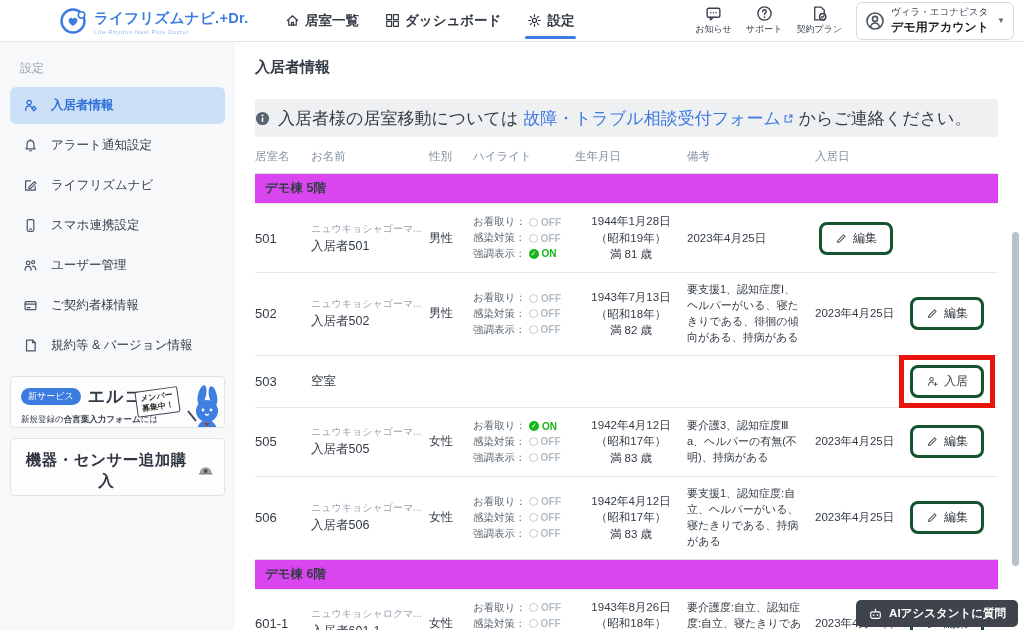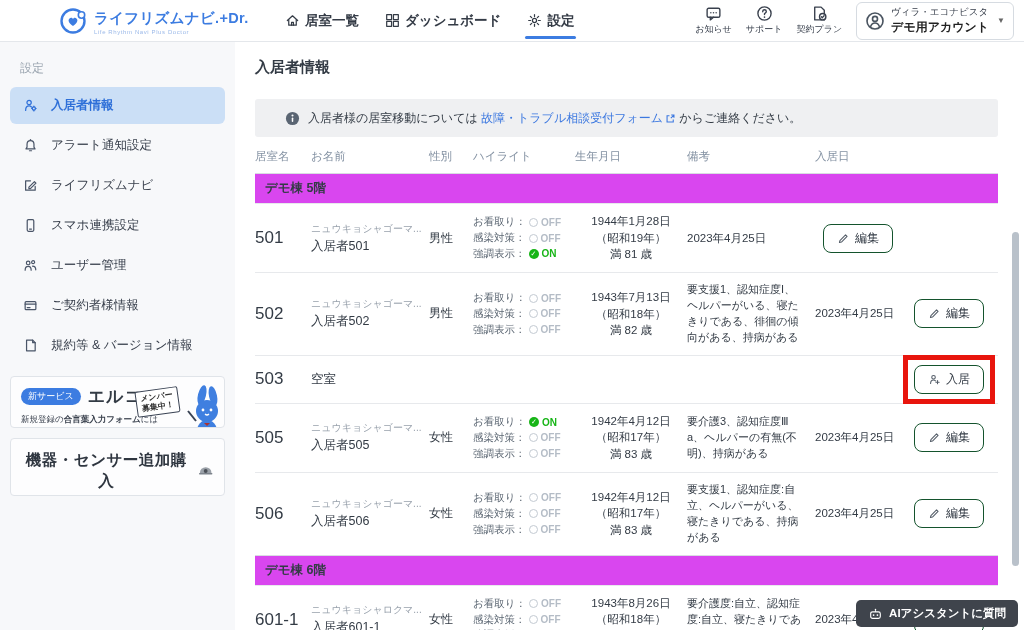--- a/index.html
+++ b/index.html
@@ -54,43 +54,43 @@
           line-height:1.25; text-align:center; white-space:pre-line; }
   .banner2 { height:58px; margin-top:10px; text-align:center; }
   .b2-title { font-size:15.5px; font-weight:bold; color:#2f3640; display:flex; align-items:center;
               justify-content:center; gap:5px; margin-top:3px; letter-spacing:.5px; }
 
   
   .main { position:absolute; top:42px; left:235px; right:0; bottom:0; background:#fff;
           padding:16px 26px 0 20px; overflow:hidden; }
   .page-title { font-size:15px; font-weight:bold; color:#333b45; }
   .notice { margin-top:22px; background:#eff0f2; border-radius:3px; height:38px;
-            display:flex; align-items:center; gap:8px; padding:0 30px; font-size:12px; color:#333b45; }
+            display:flex; align-items:center; gap:8px; padding:0 0; font-size:17px; color:#333b45; }
   .notice .ni { flex:none; display:flex; }
   .notice a { color:#3c78e0; text-decoration:none; display:inline-flex; align-items:center; gap:2px; cursor:pointer; }
   .grid { display:grid; grid-template-columns:56px 118px 44px 102px 112px 128px 92px 1fr; align-items:center; }
   .thead { margin-top:12px; padding-bottom:9px; font-size:11.5px; color:#8391a2; align-items:end; }
   .sec-row { background:#d946ef; border-top:1px solid #d9dde2; padding:6px 10px; font-size:12.5px;
              font-weight:bold; color:#333b45; }
   .trow { border-top:1px solid #e7e9ec; padding:9px 0; font-size:12px; }
   .trow:first-of-type { border-top:none; }
-  .cell-room { font-size:17px; }
+  .cell-room { font-size:13px; }
   .cell-name .kana { font-size:10px; color:#98a1ac; margin-bottom:2px; }
   .cell-name .nm { font-size:12.5px; color:#333b45; }
   .hl-line { display:flex; align-items:center; gap:2px; font-size:10.5px; color:#5c6773; line-height:1.5; }
   .off-circle { display:inline-block; width:9px; height:9px; border:1.3px solid #c3cad2; border-radius:50%; margin:0 1px; }
   .off-text { color:#b4bcc6; font-weight:bold; font-size:10px; }
   .on-dot { display:inline-flex; align-items:center; justify-content:center; width:10px; height:10px;
             background:#17b517; border-radius:50%; color:#fff; font-size:7px; margin:0 1px; }
   .on-text { color:#17b517; font-weight:bold; font-size:10px; }
   .cell-birth { text-align:center; font-size:11.5px; line-height:1.45; }
   .cell-note { font-size:11px; line-height:1.45; padding-right:10px; }
   .cell-date { font-size:11.5px; }
   .cell-action { display:flex; justify-content:flex-end; padding-right:14px; }
-  .btn { display:inline-flex; align-items:center; gap:5px; background:#fff; border:1px solid #14532d;
+  .btn { display:inline-flex; align-items:center; gap:5px; background:#fff; border:3px solid #14532d;
          border-radius:8px; padding:5px 13px; font-size:12px; color:#333b45; cursor:pointer;
          font-family:inherit; }
   .btn .bicon { font-size:13px; display:flex; color:#555e69; }
   .rel { position:relative; display:inline-block; }
   .red-box { position:absolute; top:-10px; bottom:-10px; left:-11px; right:-11px;
              border:5px solid #e8150d; pointer-events:none; z-index:20; }
   .scroll-thumb { position:absolute; top:232px; right:5px; width:7px; height:334px;
                   background:#b9c1ca; border-radius:4px; z-index:10; cursor:pointer; }
 
   .ai-btn { position:absolute; right:6px; bottom:3px; display:flex; align-items:center; gap:6px;

